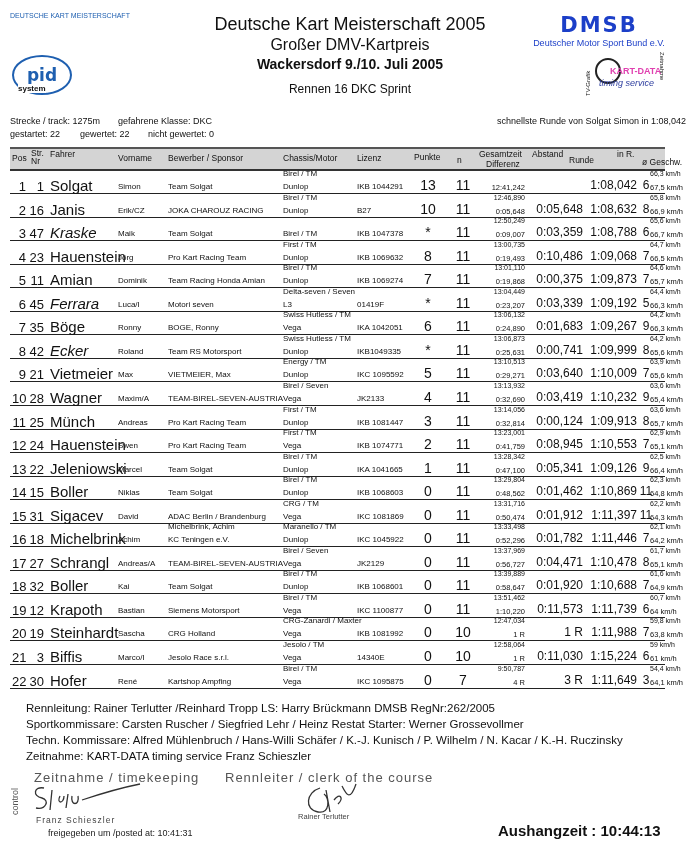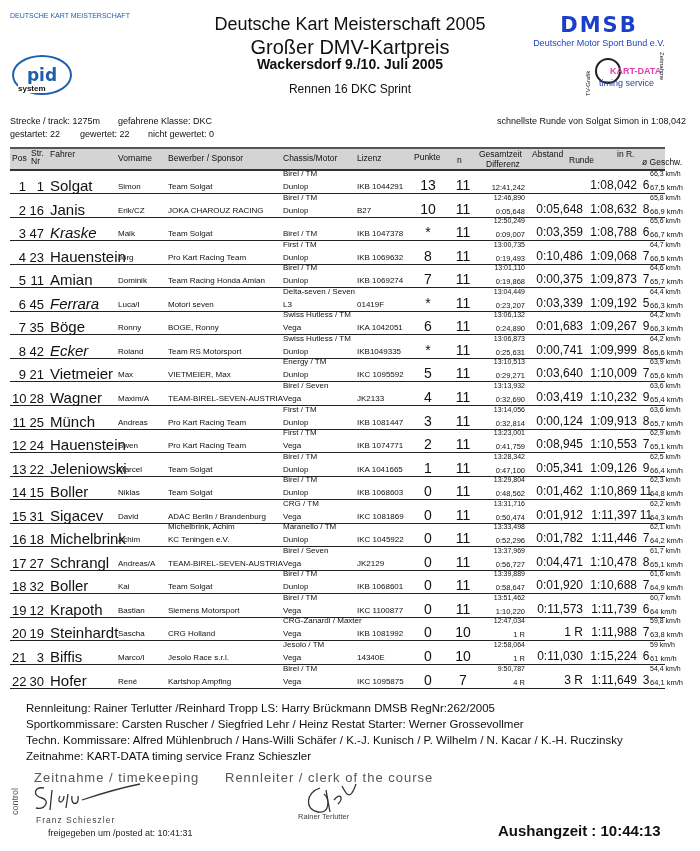--- a/index.html
+++ b/index.html
@@ -7,32 +7,32 @@
   .abs{position:absolute;}
   
   #dkm-logo{left:10px;top:10px;width:115px;height:42px;}
   #dkm-logo .big{font-family:"DejaVu Sans",sans-serif;font-weight:bold;font-size:30px;color:#1e5fb0;letter-spacing:-1px;line-height:30px;font-style:italic;}
   #dkm-logo .sub{font-size:7px;color:#1e5fb0;letter-spacing:0;white-space:nowrap;margin-top:2px;}
   #pid-logo{left:12px;top:55px;width:56px;height:36px;border:2px solid #1e5fb0;border-radius:50%;display:flex;align-items:center;justify-content:center;}
   #pid-logo .t{font-weight:bold;font-size:17px;color:#1e5fb0;font-family:"DejaVu Sans",sans-serif;}
   #pid-logo .s{position:absolute;bottom:0;left:4px;font-size:8px;font-weight:bold;color:#111;background:#fff;}
   .title-block{left:180px;width:340px;text-align:center;}
   #title1{top:14px;font-size:18px;}
-  #title2{top:36px;font-size:20px;text-align:center;}
+  #title2{top:36px;font-size:16px;text-align:center;}
   #title3{top:56px;font-size:14px;font-weight:bold;}
   #title4{top:82px;font-size:12px;}
   #dmsb-logo{left:518px;top:12px;width:162px;}
   #dmsb-logo .big{font-family:"DejaVu Sans",sans-serif;font-weight:900;font-size:21px;color:#1c3fc8;letter-spacing:2px;line-height:26px;text-align:center;}
   #dmsb-logo .sub{font-size:9px;color:#1c3fc8;text-align:center;}
   #kartdata-logo{left:585px;top:52px;width:80px;height:44px;}
   #kartdata-logo .tv{position:absolute;left:0;top:0;font-size:6px;writing-mode:vertical-rl;transform:rotate(180deg);height:44px;}
   #kartdata-logo .z{position:absolute;right:0;top:0;font-size:6px;writing-mode:vertical-rl;height:44px;}
   #kartdata-logo .c{position:absolute;left:10px;top:6px;width:22px;height:22px;border:2px solid #222;border-radius:50%;}
   #kartdata-logo .kd{position:absolute;left:25px;top:14px;font-size:9px;color:#e040b0;font-weight:bold;}
-  #kartdata-logo .ts{position:absolute;left:14px;top:26px;font-size:9px;color:#3040a0;}
+  #kartdata-logo .ts{position:absolute;left:14px;top:26px;font-size:9px;color:#3040a0;font-style:italic;}
   
   .info{font-size:9px;}
   #info-track{left:10px;top:116px;}
   #info-class{left:118px;top:116px;}
   #info-started{left:10px;top:129px;}
   #info-classified{left:80px;top:129px;}
   #info-notclassified{left:148px;top:129px;}
   #info-fastest{left:497px;top:116px;}
   
   #thead{left:10px;top:147px;width:655px;height:20px;background:#d4d4d4;border-top:2px solid #555;border-bottom:2px solid #333;}

